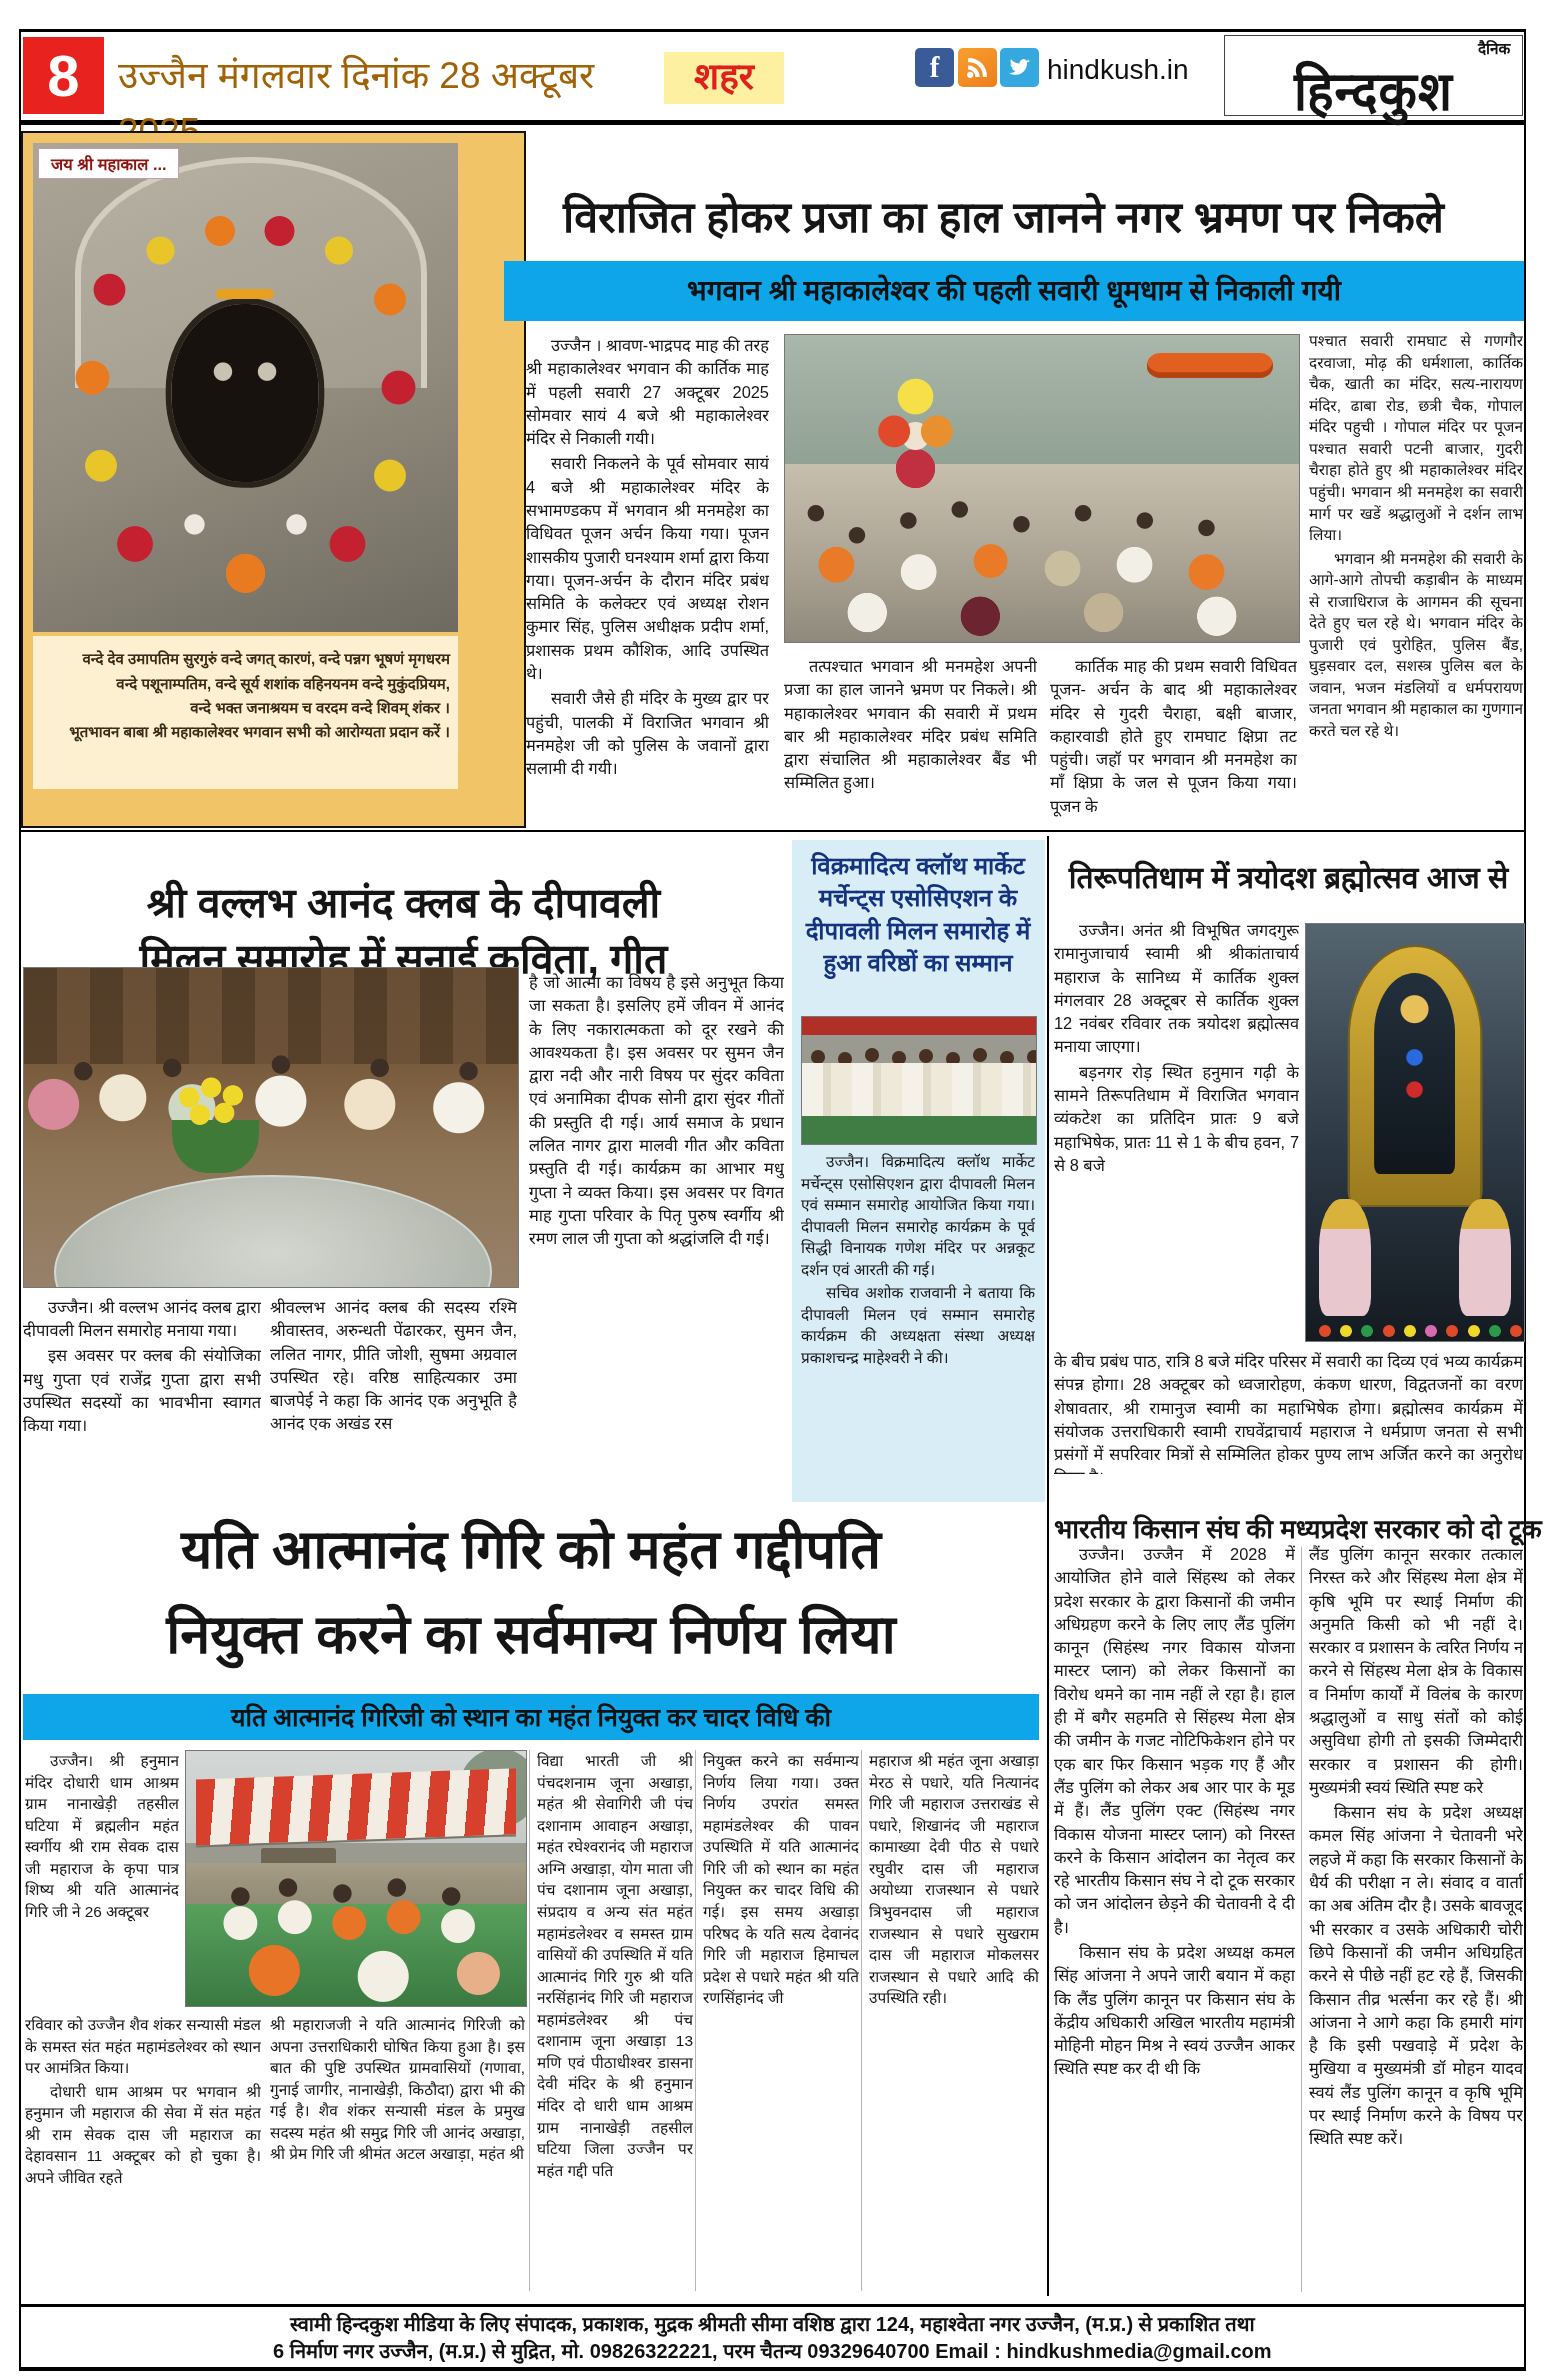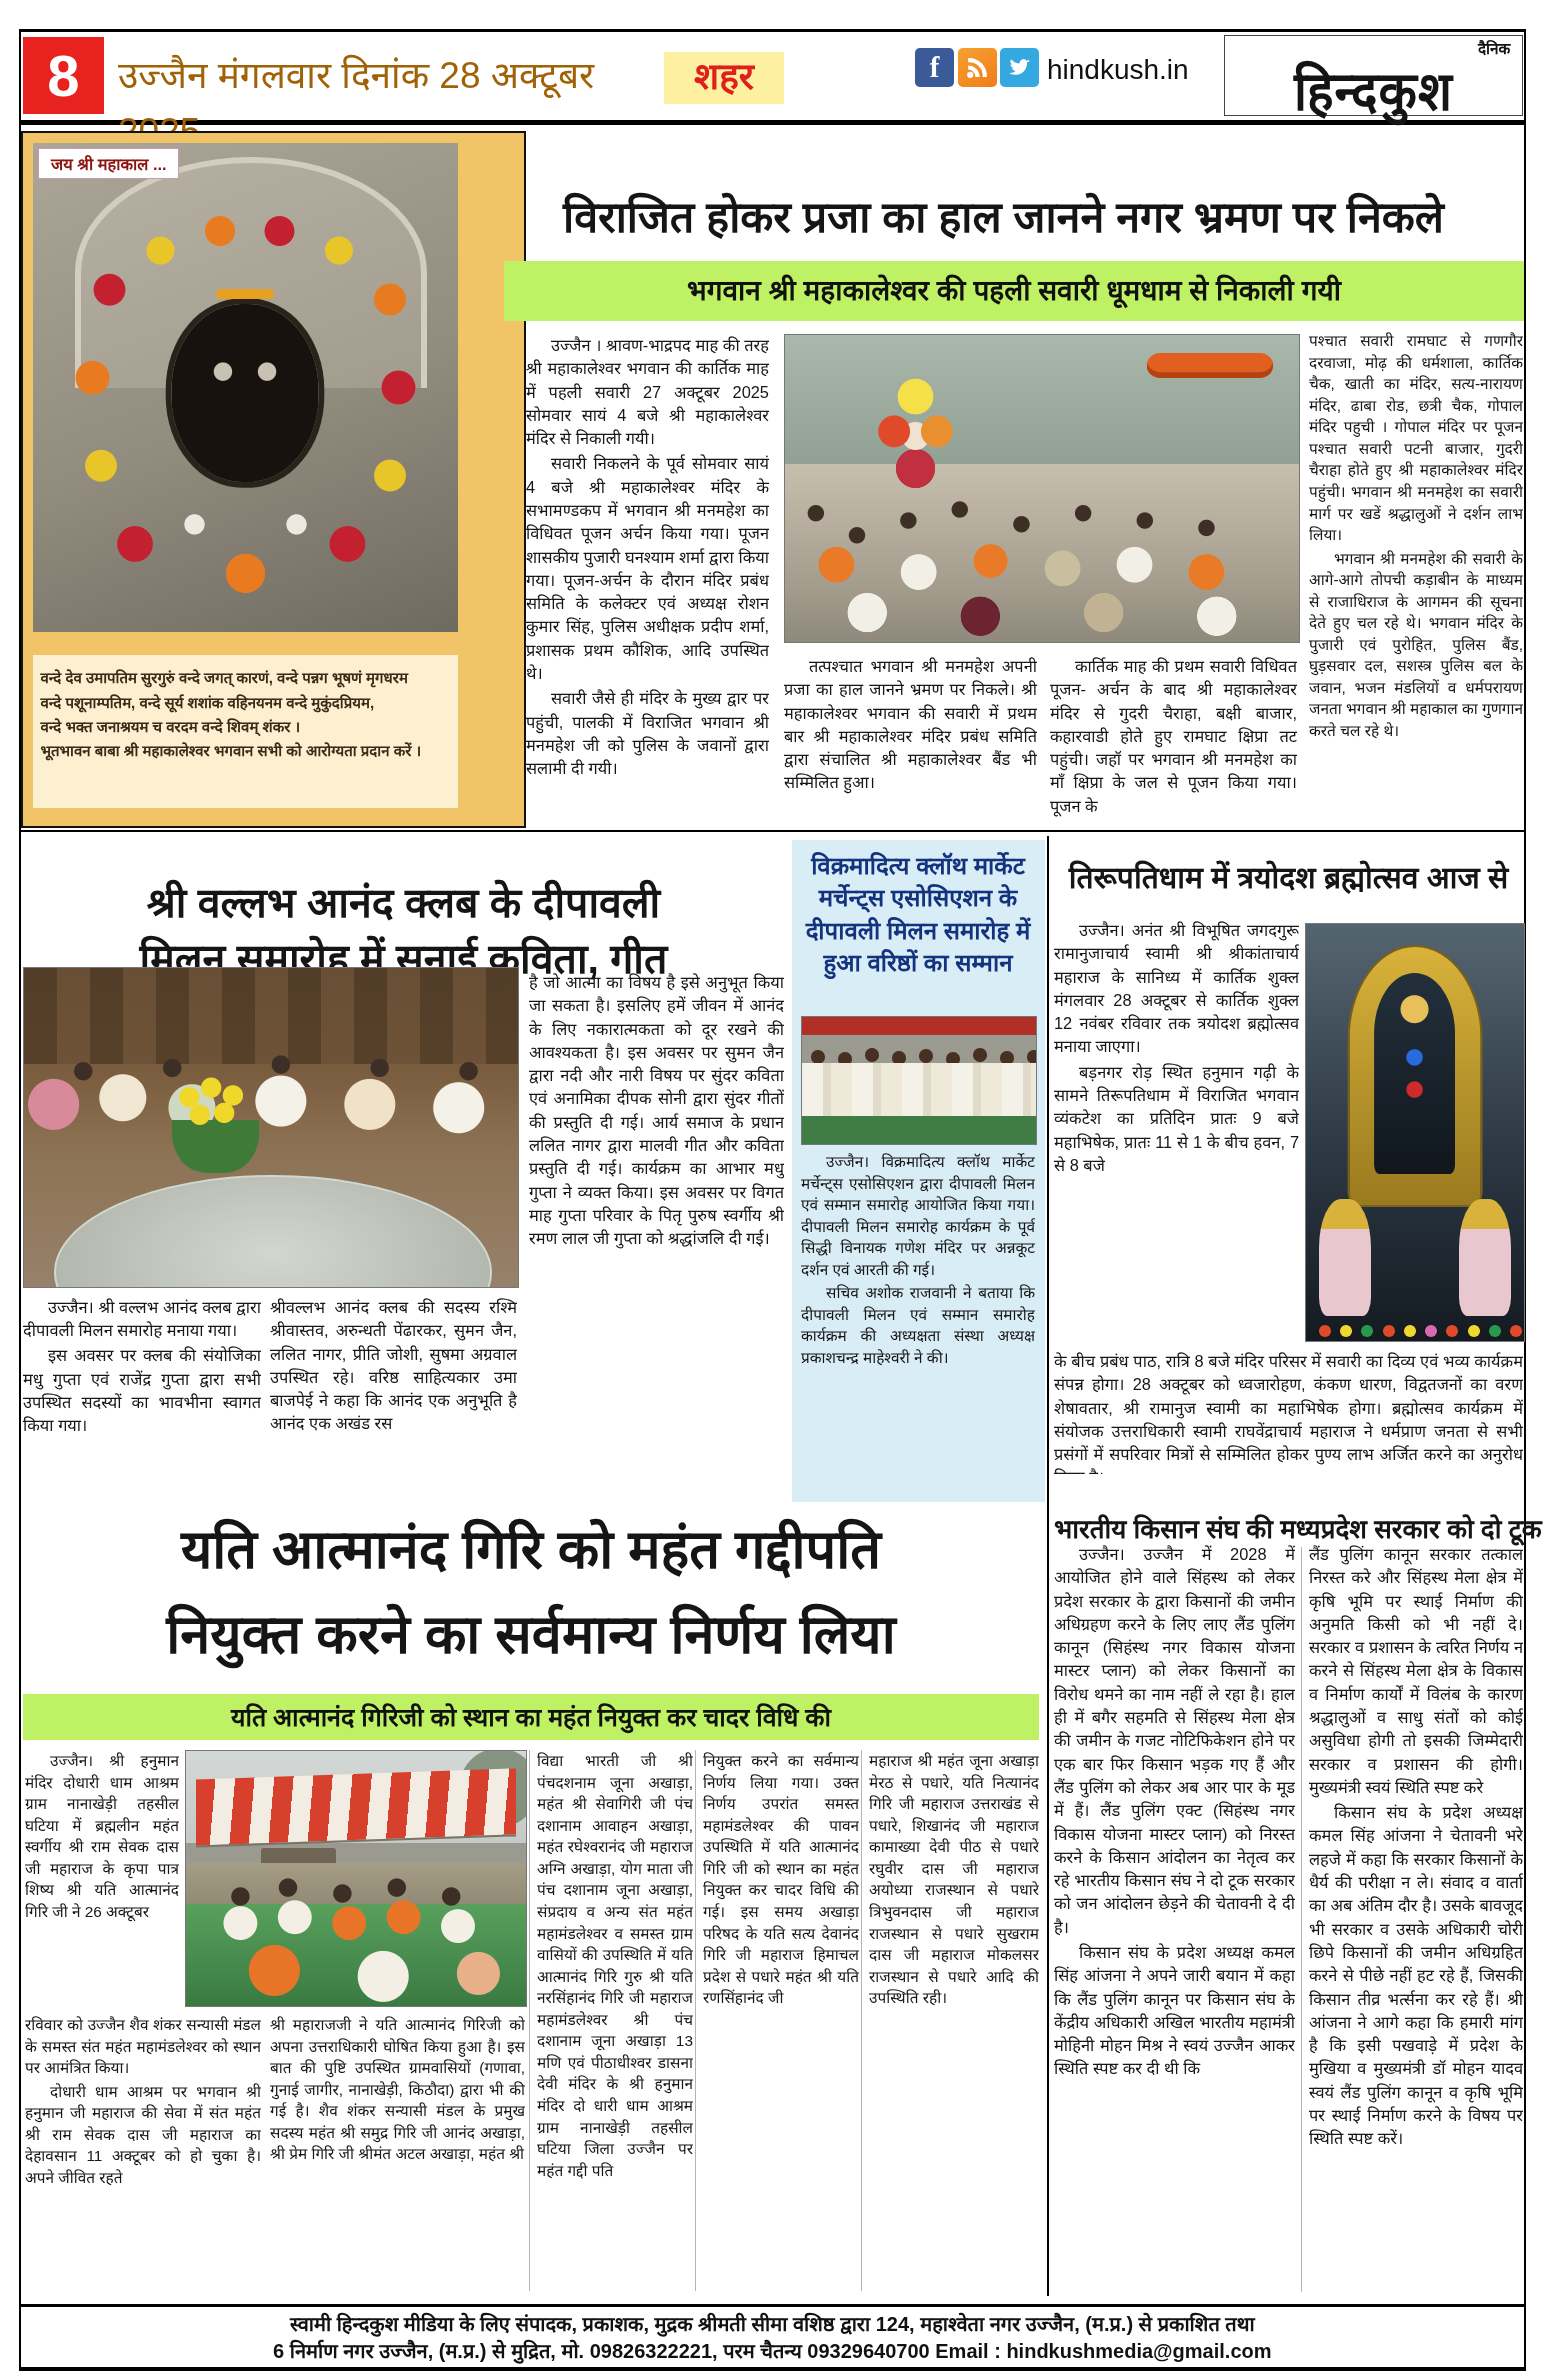--- a/index.html
+++ b/index.html
@@ -23,21 +23,21 @@
         font-weight:900;letter-spacing:1px;transform:scaleY(1.08);}
   .masthead .tag{position:absolute;right:11.6px;top:1.9px;font-size:15.4px;font-weight:700;}
 
   
   .hl{font-weight:800;text-align:center;color:#151515;line-height:1.15;}
   .hl-xl{font-size:43px;}
   .hl-xxl{font-size:54px;}
   .hl-l{font-size:41px;margin-top:34px;}
   .hl-m{font-size:30px;font-weight:800;}
   .hl-kisan{font-size:26px;font-weight:800;white-space:nowrap;margin-top:32px;}
-  .subband{background:#bef264;text-align:center;font-weight:800;color:#111;}
+  .subband{background:#0ea5e9;text-align:center;font-weight:800;color:#111;}
 
   
   .body{overflow:hidden;}
   .body p{margin:0 0 1.9px;text-indent:25px;text-align:justify;font-size:16.4px;line-height:1.42;color:#161616;}
   .body.small p{font-size:15.4px;line-height:1.4;}
   .body p.noindent{text-indent:0;}
   .blue-panel{background:#d9edf6;}
   .blue-head{color:#14337f;font-size:24px;font-weight:800;text-align:center;line-height:1.35;}
 
   
@@ -65,22 +65,22 @@
      radial-gradient(circle at 86% 50%,#c32030 0 16.4px,transparent 17.4px),
      radial-gradient(circle at 16% 66%,#e8c62a 0 15.4px,transparent 16.4px),
      radial-gradient(circle at 84% 68%,#e8c62a 0 15.4px,transparent 16.4px),
      radial-gradient(circle at 24% 82%,#c32030 0 17.4px,transparent 18.3px),
      radial-gradient(circle at 50% 88%,#e87a20 0 19.3px,transparent 20px),
      radial-gradient(circle at 74% 82%,#c32030 0 17.4px,transparent 18.3px),
      radial-gradient(circle at 38% 78%,#efe8e0 0 9.7px,transparent 10.6px),
      radial-gradient(circle at 62% 78%,#efe8e0 0 9.7px,transparent 10.6px);}
   .m-label{position:absolute;left:5.8px;top:5.8px;background:#fff;border:1px solid #c9a;color:#8c1510;
      font-size:16.4px;font-weight:800;padding:2.9px 11.6px;}
-  .m-caption{margin-top:23px;background:#fcf0d0;width:425px;height:153px;box-sizing:border-box;
-     padding:11.6px 7.7px;text-align:left;font-size:15px;font-weight:700;line-height:1.62;color:#3b2a18;}
+  .m-caption{margin-top:4px;background:#fcf0d0;width:425px;height:153px;box-sizing:border-box;
+     padding:11.6px 7.7px;text-align:right;font-size:15px;font-weight:700;line-height:1.62;color:#3b2a18;}
 
   .p-water{position:absolute;left:0;top:0;width:100%;height:42%;
      background:linear-gradient(#aab7ab,#91a194);}
   .p-boat{position:absolute;right:5%;top:6%;width:126px;height:25px;background:#e2601f;
      border-radius:13.5px/11.6px;box-shadow:inset 0 -5.8px 0 #b54312;}
   .p-ghat{position:absolute;left:0;top:42%;width:100%;height:58%;
      background:linear-gradient(#c7bfae,#a39c8c 70%,#8e897c);}
   .p-palki{position:absolute;left:16%;top:14%;width:97px;height:116px;background:
      radial-gradient(circle at 50% 16%,#f5e04a 0 17.4px,transparent 18.3px),
      radial-gradient(circle at 28% 46%,#e04a2a 0 15.4px,transparent 16.4px),

